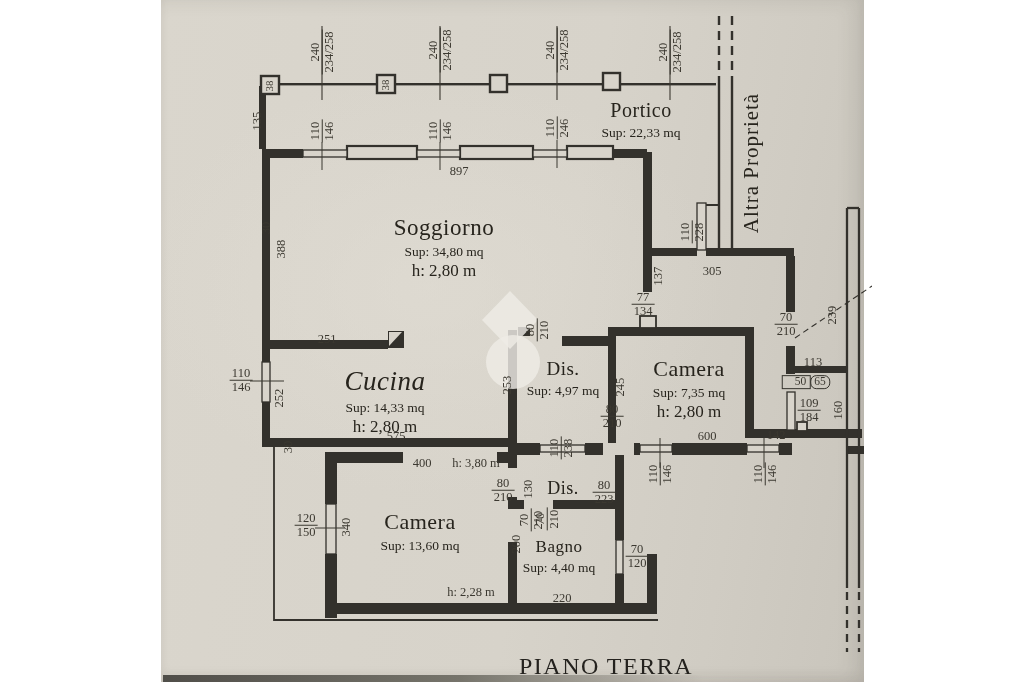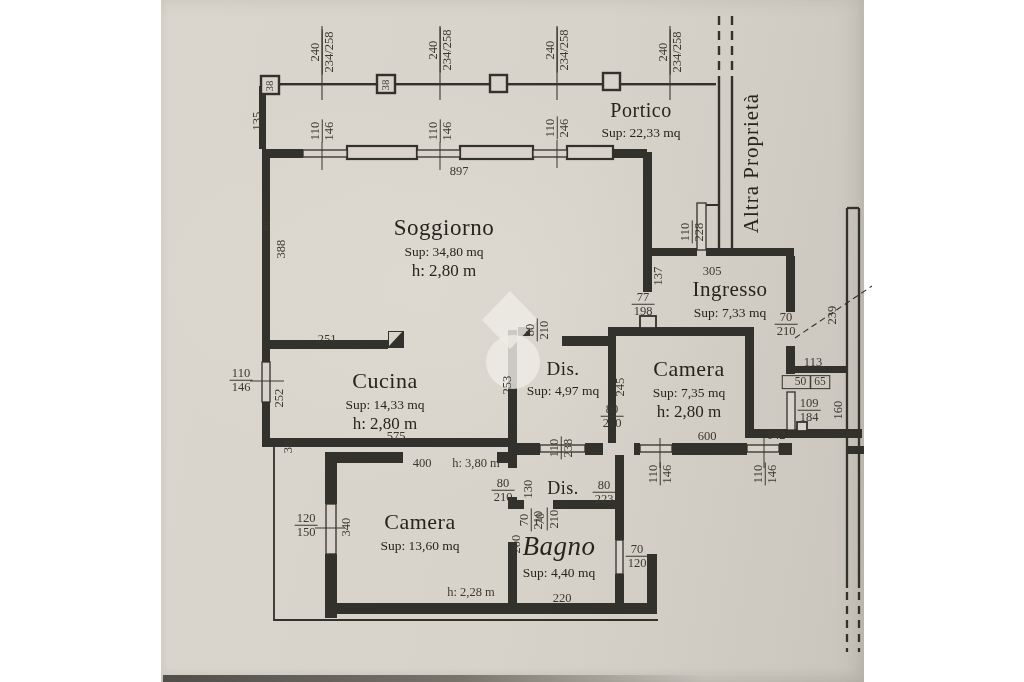--- a/index.html
+++ b/index.html
@@ -170,47 +170,43 @@
   <div class="layer" id="labels">
       <div class="room" style="left: 641px; top: 120px;">
         <span class="rn" style="font-size: 20px;">Portico</span>
         <span class="rs">Sup: 22,33 mq</span>
       </div>
       <div class="room" style="left: 444px; top: 248px;">
         <span class="rn" style="font-size: 23px;">Soggiorno</span>
         <span class="rs">Sup: 34,80 mq</span>
         <span class="rh">h: 2,80 m</span>
       </div>
-      <div class="room" style="left: 730px; top: 299px;">
-        <span class="rn" style="font-size: 21px;">Ingresso</span>
-        <span class="rs">Sup: 7,33 mq</span>
-      </div>
       <div class="room" style="left: 385px; top: 401px;">
-        <span class="rn" style="font-size: 22px;">Cucina</span>
+        <span class="rn" style="font-size: 27px; font-style: italic;">Cucina</span>
         <span class="rs">Sup: 14,33 mq</span>
         <span class="rh">h: 2,80 m</span>
       </div>
       <div class="room" style="left: 563px; top: 378px;">
         <span class="rn" style="font-size: 19px;">Dis.</span>
         <span class="rs">Sup: 4,97 mq</span>
       </div>
       <div class="room" style="left: 689px; top: 389px;">
         <span class="rn" style="font-size: 22px;">Camera</span>
         <span class="rs">Sup: 7,35 mq</span>
         <span class="rh">h: 2,80 m</span>
       </div>
       <div class="room" style="left: 563px; top: 488px;">
         <span class="rn" style="font-size: 18px;">Dis.</span>
       </div>
       <div class="room" style="left: 420px; top: 531px;">
         <span class="rn" style="font-size: 22px;">Camera</span>
         <span class="rs">Sup: 13,60 mq</span>
       </div>
       <div class="room" style="left: 559px; top: 556px;">
-        <span class="rn" style="font-size: 27px; font-style: italic;">Bagno</span>
+        <span class="rn" style="font-size: 17px;">Bagno</span>
         <span class="rs">Sup: 4,40 mq</span>
       </div>
       <div class="dim rot" style="left: 322px; top: 52px;">
         <span class="top">240</span>
         <span class="bot">234/258</span>
       </div>
       <div class="dim rot" style="left: 440px; top: 50px;">
         <span class="top">240</span>
         <span class="bot">234/258</span>
       </div>
@@ -241,30 +237,30 @@
       <div class="dim rot" style="left: 266px; top: 228px;">30</div>
       <div class="dim rot" style="left: 281px; top: 249px;">388</div>
       <div class="dim rot" style="left: 692px; top: 232px;">
         <span class="top">110</span>
         <span class="bot">228</span>
       </div>
       <div class="dim" style="left: 712px; top: 271px;">305</div>
       <div class="dim rot" style="left: 658px; top: 276px;">137</div>
       <div class="dim" style="left: 643px; top: 304px;">
         <span class="top">77</span>
-        <span class="bot">198</span>
+        <span class="bot">134</span>
       </div>
       <div class="dim" style="left: 786px; top: 324px;">
         <span class="top">70</span>
         <span class="bot">210</span>
       </div>
       <div class="dim rot" style="left: 832px; top: 315px;">239</div>
       <div class="dim" style="left: 813px; top: 362px;">113</div>
       <div class="dim boxed" style="left: 796px; top: 382px; padding-left: 12px;">50</div>
-      <div class="dim boxed" style="left: 820px; top: 382px;">65</div>
+      <div class="dim boxed" style="left: 820px; top: 382px; border-radius: 6px;">65</div>
       <div class="dim" style="left: 809px; top: 410px;">
         <span class="top">109</span>
         <span class="bot">184</span>
       </div>
       <div class="dim rot" style="left: 838px; top: 410px;">160</div>
       <div class="dim" style="left: 776px; top: 435px;">142</div>
       <div class="dim" style="left: 327px; top: 339px;">251</div>
       <div class="dim" style="left: 241px; top: 380px;">
         <span class="top">110</span>
         <span class="bot">146</span>
@@ -323,13 +319,14 @@
       <div class="dim" style="left: 637px; top: 556px;">
         <span class="top">70</span>
         <span class="bot">120</span>
       </div>
       <div class="dim" style="left: 471px; top: 592px;">h: 2,28 m</div>
       <div class="dim" style="left: 562px; top: 598px;">220</div>
     </div>
 
   <div class="bottom-strip"></div>
   <div class="side-label">Altra Proprietà</div>
+  <div class="plan-title">PIANO TERRA</div>
 </div>
 
 </body></html>

